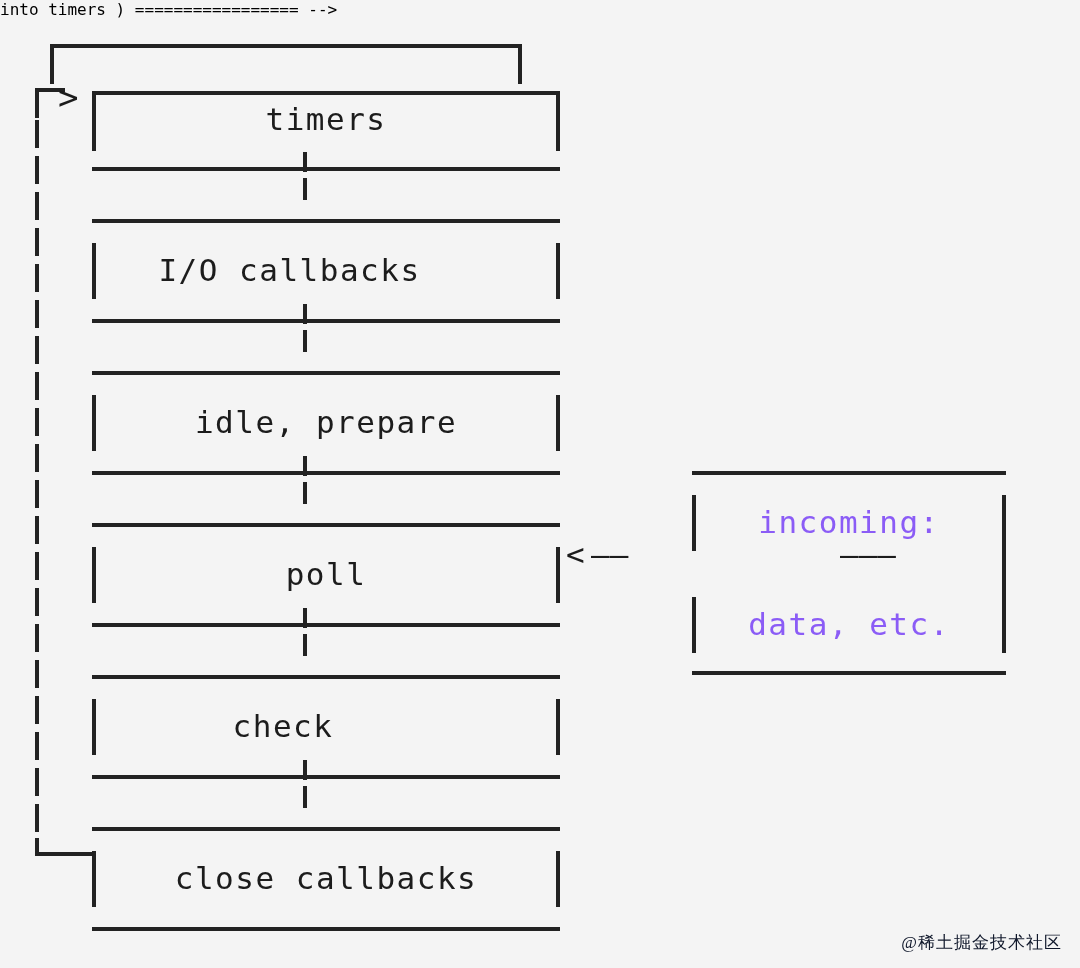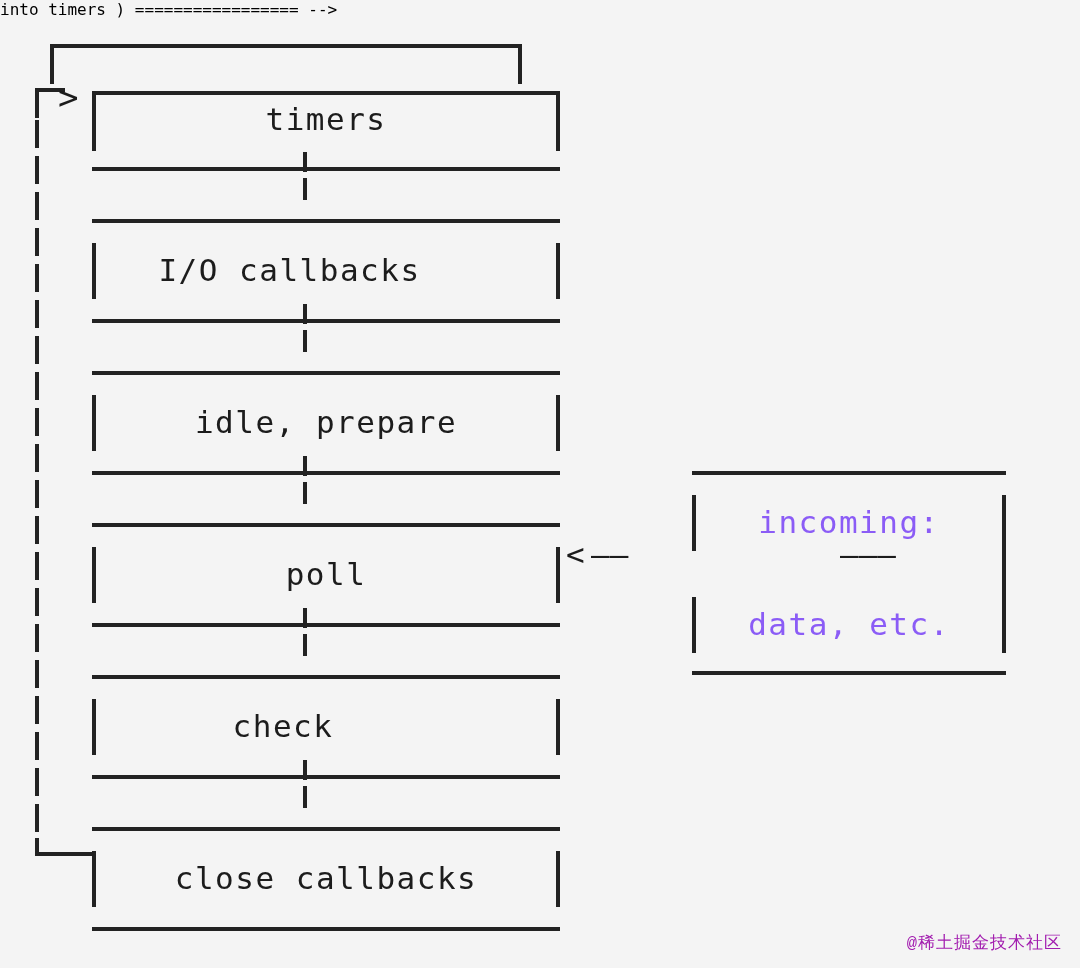--- a/index.html
+++ b/index.html
@@ -76,24 +76,24 @@
     font-size: 34px;
     line-height: 1;
     white-space: pre;
   }
 
   
   #watermark {
     position: absolute;
     right: 18px;
     bottom: 14px;
-    color: #a21caf;
+    color: #0f172a;
     font-size: 17px;
     letter-spacing: 1px;
-    font-family: Liberation Mono, monospace;
+    font-family: Liberation Serif, serif;
     white-space: pre;
   }
 </style>
 </head>
 <body>
 
 <div id="stage">
 
   
   

